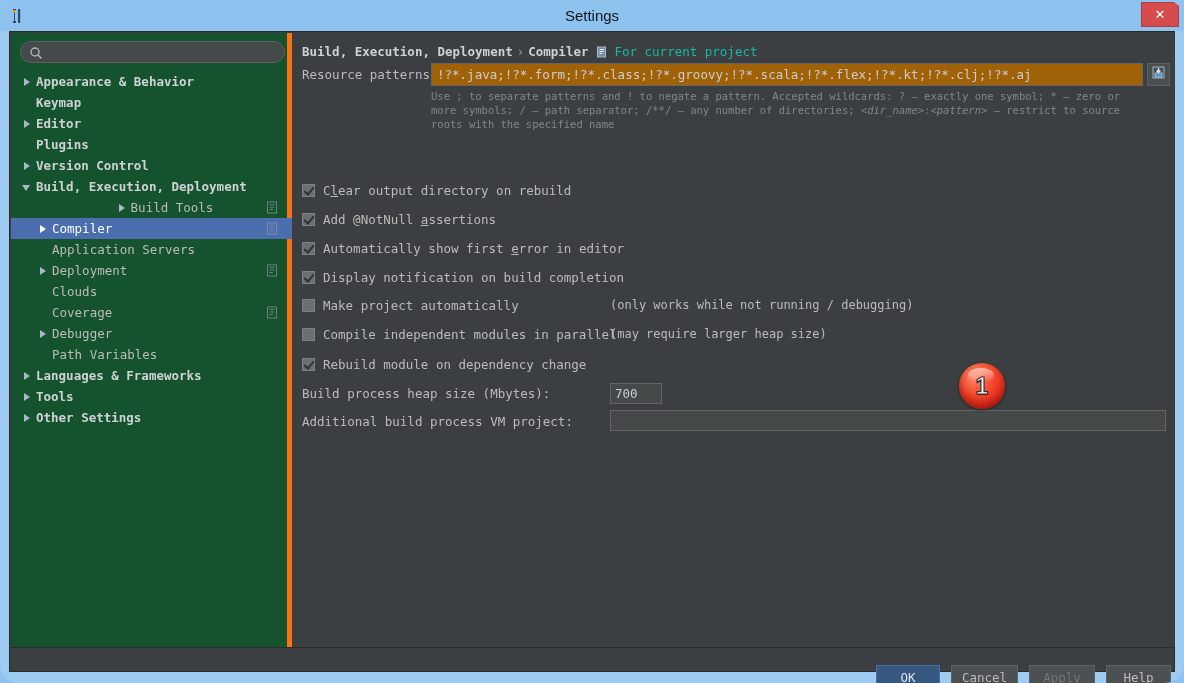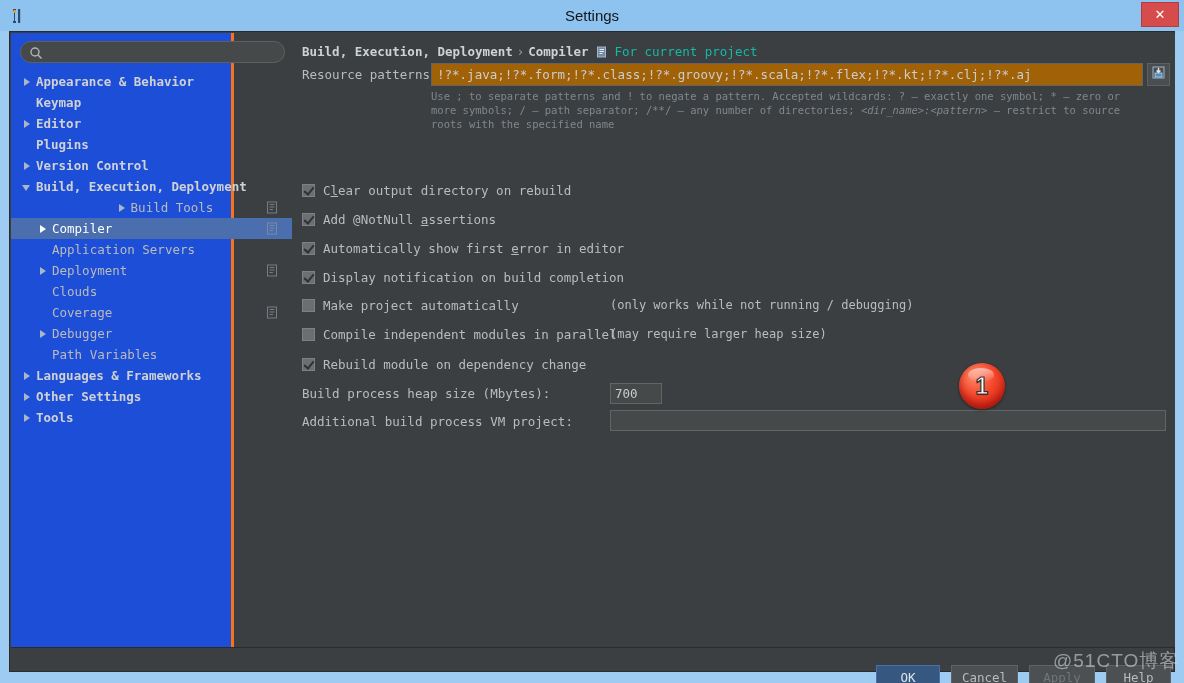--- a/index.html
+++ b/index.html
@@ -6,20 +6,21 @@
   html, body {
     margin: 0; padding: 0;
     background: #8ec4ef;
     font-family: "DejaVu Sans Mono", monospace;
   }
   #screen {
     position: relative;
     width: 1184px; height: 683px;
     overflow: hidden;
     background: #8ec4ef;
+    border-radius: 19px;
   }
 
   
   .win-frame {
     position: absolute;
     left: 0; top: 0; width: 1184px; height: 683px;
     background: #9ecbf2;
     box-sizing: border-box;
   }
   .titlebar {
@@ -59,23 +60,23 @@
     left: 9px; top: 31px;
     width: 1166px; height: 641px;
     background: #3c3f41;
     border: 1px solid #2b2b2b;
     box-sizing: border-box;
   }
 
   
   .sidebar {
     position: absolute; left: 1px; top: 1px;
-    width: 223px; height: 614px;
-    background: #1d4ed8;
-    border-right: 3px solid #f97316;
+    width: 281px; height: 614px;
+    background: #14532d;
+    border-right: 5px solid #f97316;
     box-sizing: border-box;
   }
   .search-wrap {
     position: absolute; left: 9px; top: 8px;
     width: 265px; height: 22px;
   }
   .search-box {
     width: 100%; height: 100%;
     background: #45494a;
     border: 1px solid #5e6060;
@@ -432,25 +433,25 @@
             <div class="tree-row" style="padding-left: 26px;">
               <span class="arrow "></span>
               <span class="label">Path Variables</span>
             </div>
             <div class="tree-row bold" style="padding-left: 10px;">
               <span class="arrow collapsed"></span>
               <span class="label">Languages &amp; Frameworks</span>
             </div>
             <div class="tree-row bold" style="padding-left: 10px;">
               <span class="arrow collapsed"></span>
+              <span class="label">Tools</span>
+            </div>
+            <div class="tree-row bold" style="padding-left: 10px;">
+              <span class="arrow collapsed"></span>
               <span class="label">Other Settings</span>
-            </div>
-            <div class="tree-row bold" style="padding-left: 10px;">
-              <span class="arrow collapsed"></span>
-              <span class="label">Tools</span>
             </div>
           </div>
       </div>
 
       <div class="main">
 
         <div class="breadcrumb">
           <span class="crumb">Build, Execution, Deployment</span>
           <span class="sep">›</span>
           <span class="crumb">Compiler</span>
@@ -529,15 +530,14 @@
       <div class="divider"></div>
       <div id="footer-buttons">
           <div class="btn primary" style="left: 866px; width: 64px;">OK</div>
           <div class="btn" style="left: 941px; width: 67px;">Cancel</div>
           <div class="btn disabled" style="left: 1019px; width: 66px;">Apply</div>
           <div class="btn" style="left: 1096px; width: 65px;">Help</div>
         </div>
 
     </div>
 
-    <div class="watermark">@51CTO博客</div>
   </div>
 </div>
 
 </body></html>

